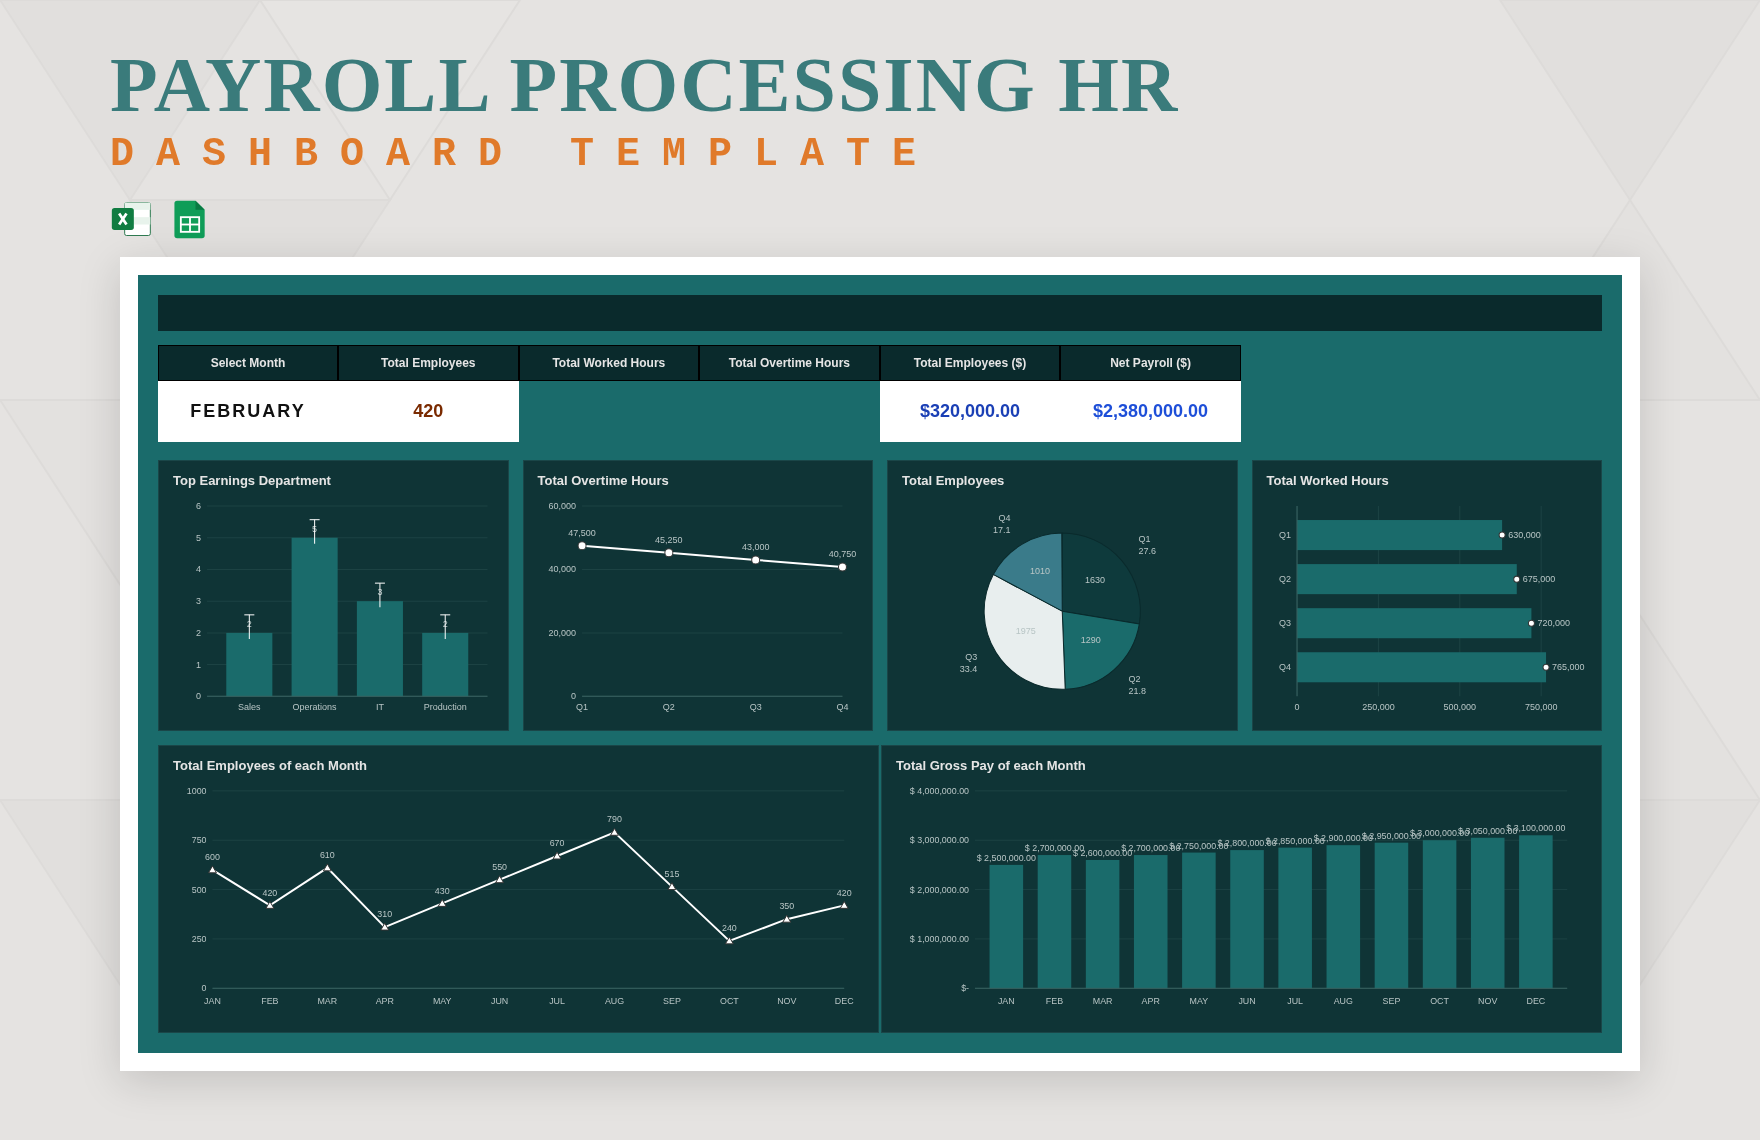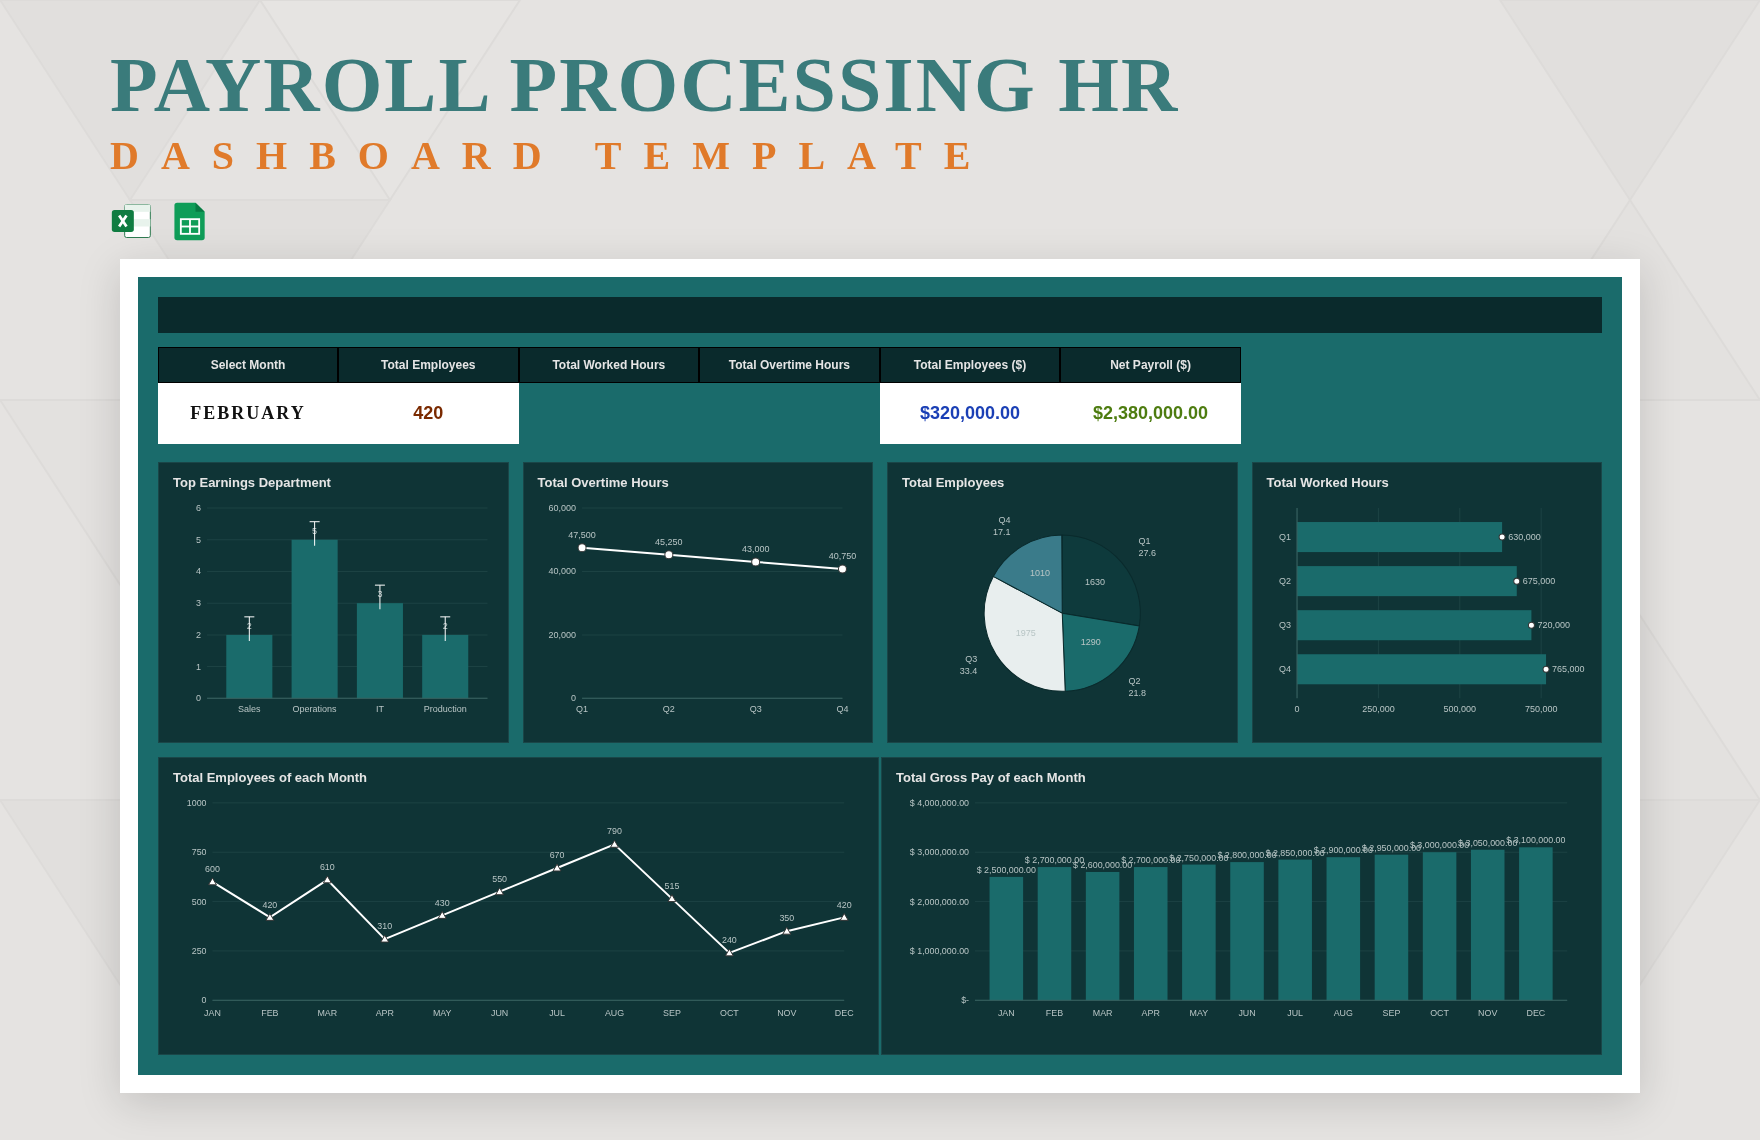--- a/index.html
+++ b/index.html
@@ -23,45 +23,45 @@
 }
 .geo-bg{position:absolute;inset:0;opacity:.35;z-index:0}
 .geo-bg svg{width:100%;height:100%}
 .header{position:relative;z-index:1;padding:40px 110px 0}
 .title-line1{
   font-family:'Cooper Black','Cooper',serif;
   font-size:78px;font-weight:900;color:#3A7B7B;
   letter-spacing:2px;
 }
 .title-line2{
-  font-family:Liberation Serif, serif;font-size:40px;font-weight:700;
+  font-family:Liberation Mono, monospace;font-size:40px;font-weight:700;
   color:var(--orange);letter-spacing:22px;margin-top:2px
 }
 .desc{font-size:26px;color:#3A3A3A;margin-top:18px}
 .icons{position:relative;z-index:1;display:flex;gap:14px;margin:20px 0 0 110px}
 .icons svg{width:44px;height:44px}
 .board-wrap{
   position:relative;z-index:1;margin:12px auto 0;
   width:1520px;background:#fff;padding:18px;box-shadow:0 10px 40px rgba(0,0,0,.15)
 }
 .board{background:var(--teal);padding:20px}
 .topbar{height:36px;background:var(--teal-darker);margin-bottom:14px}
 .kpi-row{display:grid;grid-template-columns:180px repeat(7,1fr);margin-bottom:18px}
 .kpi-cell{display:flex;flex-direction:column}
 .kpi-head{
   background:var(--teal-darker);color:#E5E5E5;font-size:12px;font-weight:700;
   text-align:center;padding:10px 4px;border:1px solid #000
 }
 .kpi-body{
   background:#fff;text-align:center;padding:20px 4px;font-weight:900;font-size:18px
 }
-.kpi-body.month{background:#fff;color:#111;font-family:Liberation Serif, serif;letter-spacing:2px}
+.kpi-body.month{background:#fff;color:#111;font-family:Liberation Sans, sans-serif;letter-spacing:2px}
 .mid-row{display:grid;grid-template-columns:repeat(4,1fr);gap:14px;margin-bottom:14px}
 .bot-row{display:grid;grid-template-columns:1fr 1fr;gap:2px}
-.panel{background:var(--panel);border:1px solid var(--panel-border);padding:12px 14px 20px;color:#E5E5E5}
+.panel{background:var(--panel);border:1px solid var(--panel-border);padding:12px 14px 10px;color:#E5E5E5}
 .panel h4{font-size:13px;font-weight:600;margin-bottom:8px}
 .chart{position:relative}
 svg text{font-family:Arial,sans-serif}
 .axis{stroke:var(--grid);stroke-width:1}
 .tick{fill:#B8C5C5;font-size:9px}
 .bar-fill{fill:var(--teal)}
 .dot{fill:#fff;stroke:#333;stroke-width:1}
 </style>
 </head>
 <body>
@@ -126,21 +126,21 @@
         </div>
     <div class="kpi-cell">
           <div class="kpi-head">Total Overtime Hours</div>
         </div>
     <div class="kpi-cell">
           <div class="kpi-head">Total Employees ($)</div>
           <div class="kpi-body" style="color:#1A3FB5">$320,000.00</div>
         </div>
     <div class="kpi-cell">
           <div class="kpi-head">Net Payroll ($)</div>
-          <div class="kpi-body" style="color:#4d7c0f">$2,380,000.00</div>
+          <div class="kpi-body" style="color:#1d4ed8">$2,380,000.00</div>
         </div>
   </div>
 
   <div class="mid-row">
     <div class="panel">
       <h4>Top Earnings Department</h4>
       <svg class="chart" id="c-dept" viewBox="0 0 320 220">
             <line x1="34" y1="200" x2="314" y2="200" class="axis" opacity="0.3"></line>
             <text x="28" y="203" text-anchor="end" class="tick">0</text>
             <line x1="34" y1="168.33333333333334" x2="314" y2="168.33333333333334" class="axis" opacity="0.3"></line>

